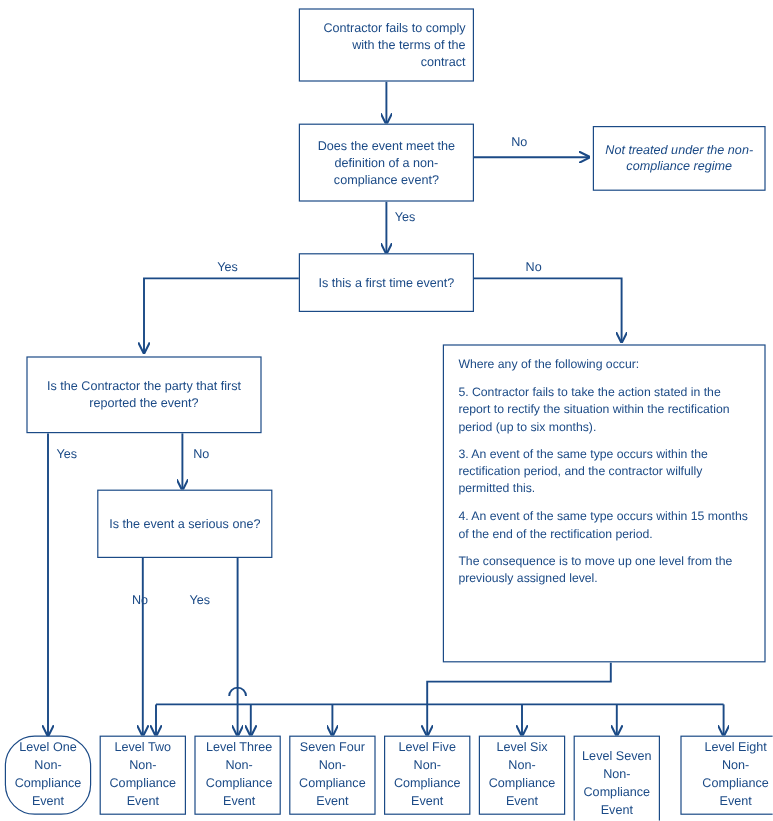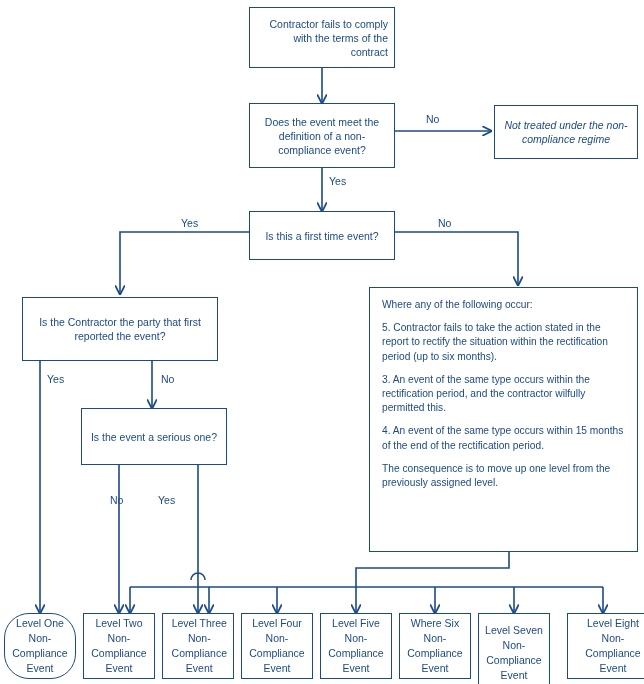--- a/index.html
+++ b/index.html
@@ -168,37 +168,37 @@
       <div class="node level" style="left: 162px; top: 613px; width: 72px; height: 66px; justify-content: flex-end;">
         <div>
           <div>Level Three</div>
           <div>Non-</div>
           <div>Compliance</div>
           <div>Event</div>
         </div>
       </div>
       <div class="node level" style="left: 241px; top: 613px; width: 72px; height: 66px;">
         <div>
-          <div>Level Four</div>
+          <div>Seven Four</div>
           <div>Non-</div>
           <div>Compliance</div>
           <div>Event</div>
         </div>
       </div>
       <div class="node level" style="left: 320px; top: 613px; width: 72px; height: 66px;">
         <div>
           <div>Level Five</div>
           <div>Non-</div>
           <div>Compliance</div>
           <div>Event</div>
         </div>
       </div>
       <div class="node level" style="left: 399px; top: 613px; width: 72px; height: 66px;">
         <div>
-          <div>Where Six</div>
+          <div>Level Six</div>
           <div>Non-</div>
           <div>Compliance</div>
           <div>Event</div>
         </div>
       </div>
       <div class="node level" style="left: 478px; top: 613px; width: 72px; height: 80px;">
         <div>
           <div>Level Seven</div>
           <div>Non-</div>
           <div>Compliance</div>

